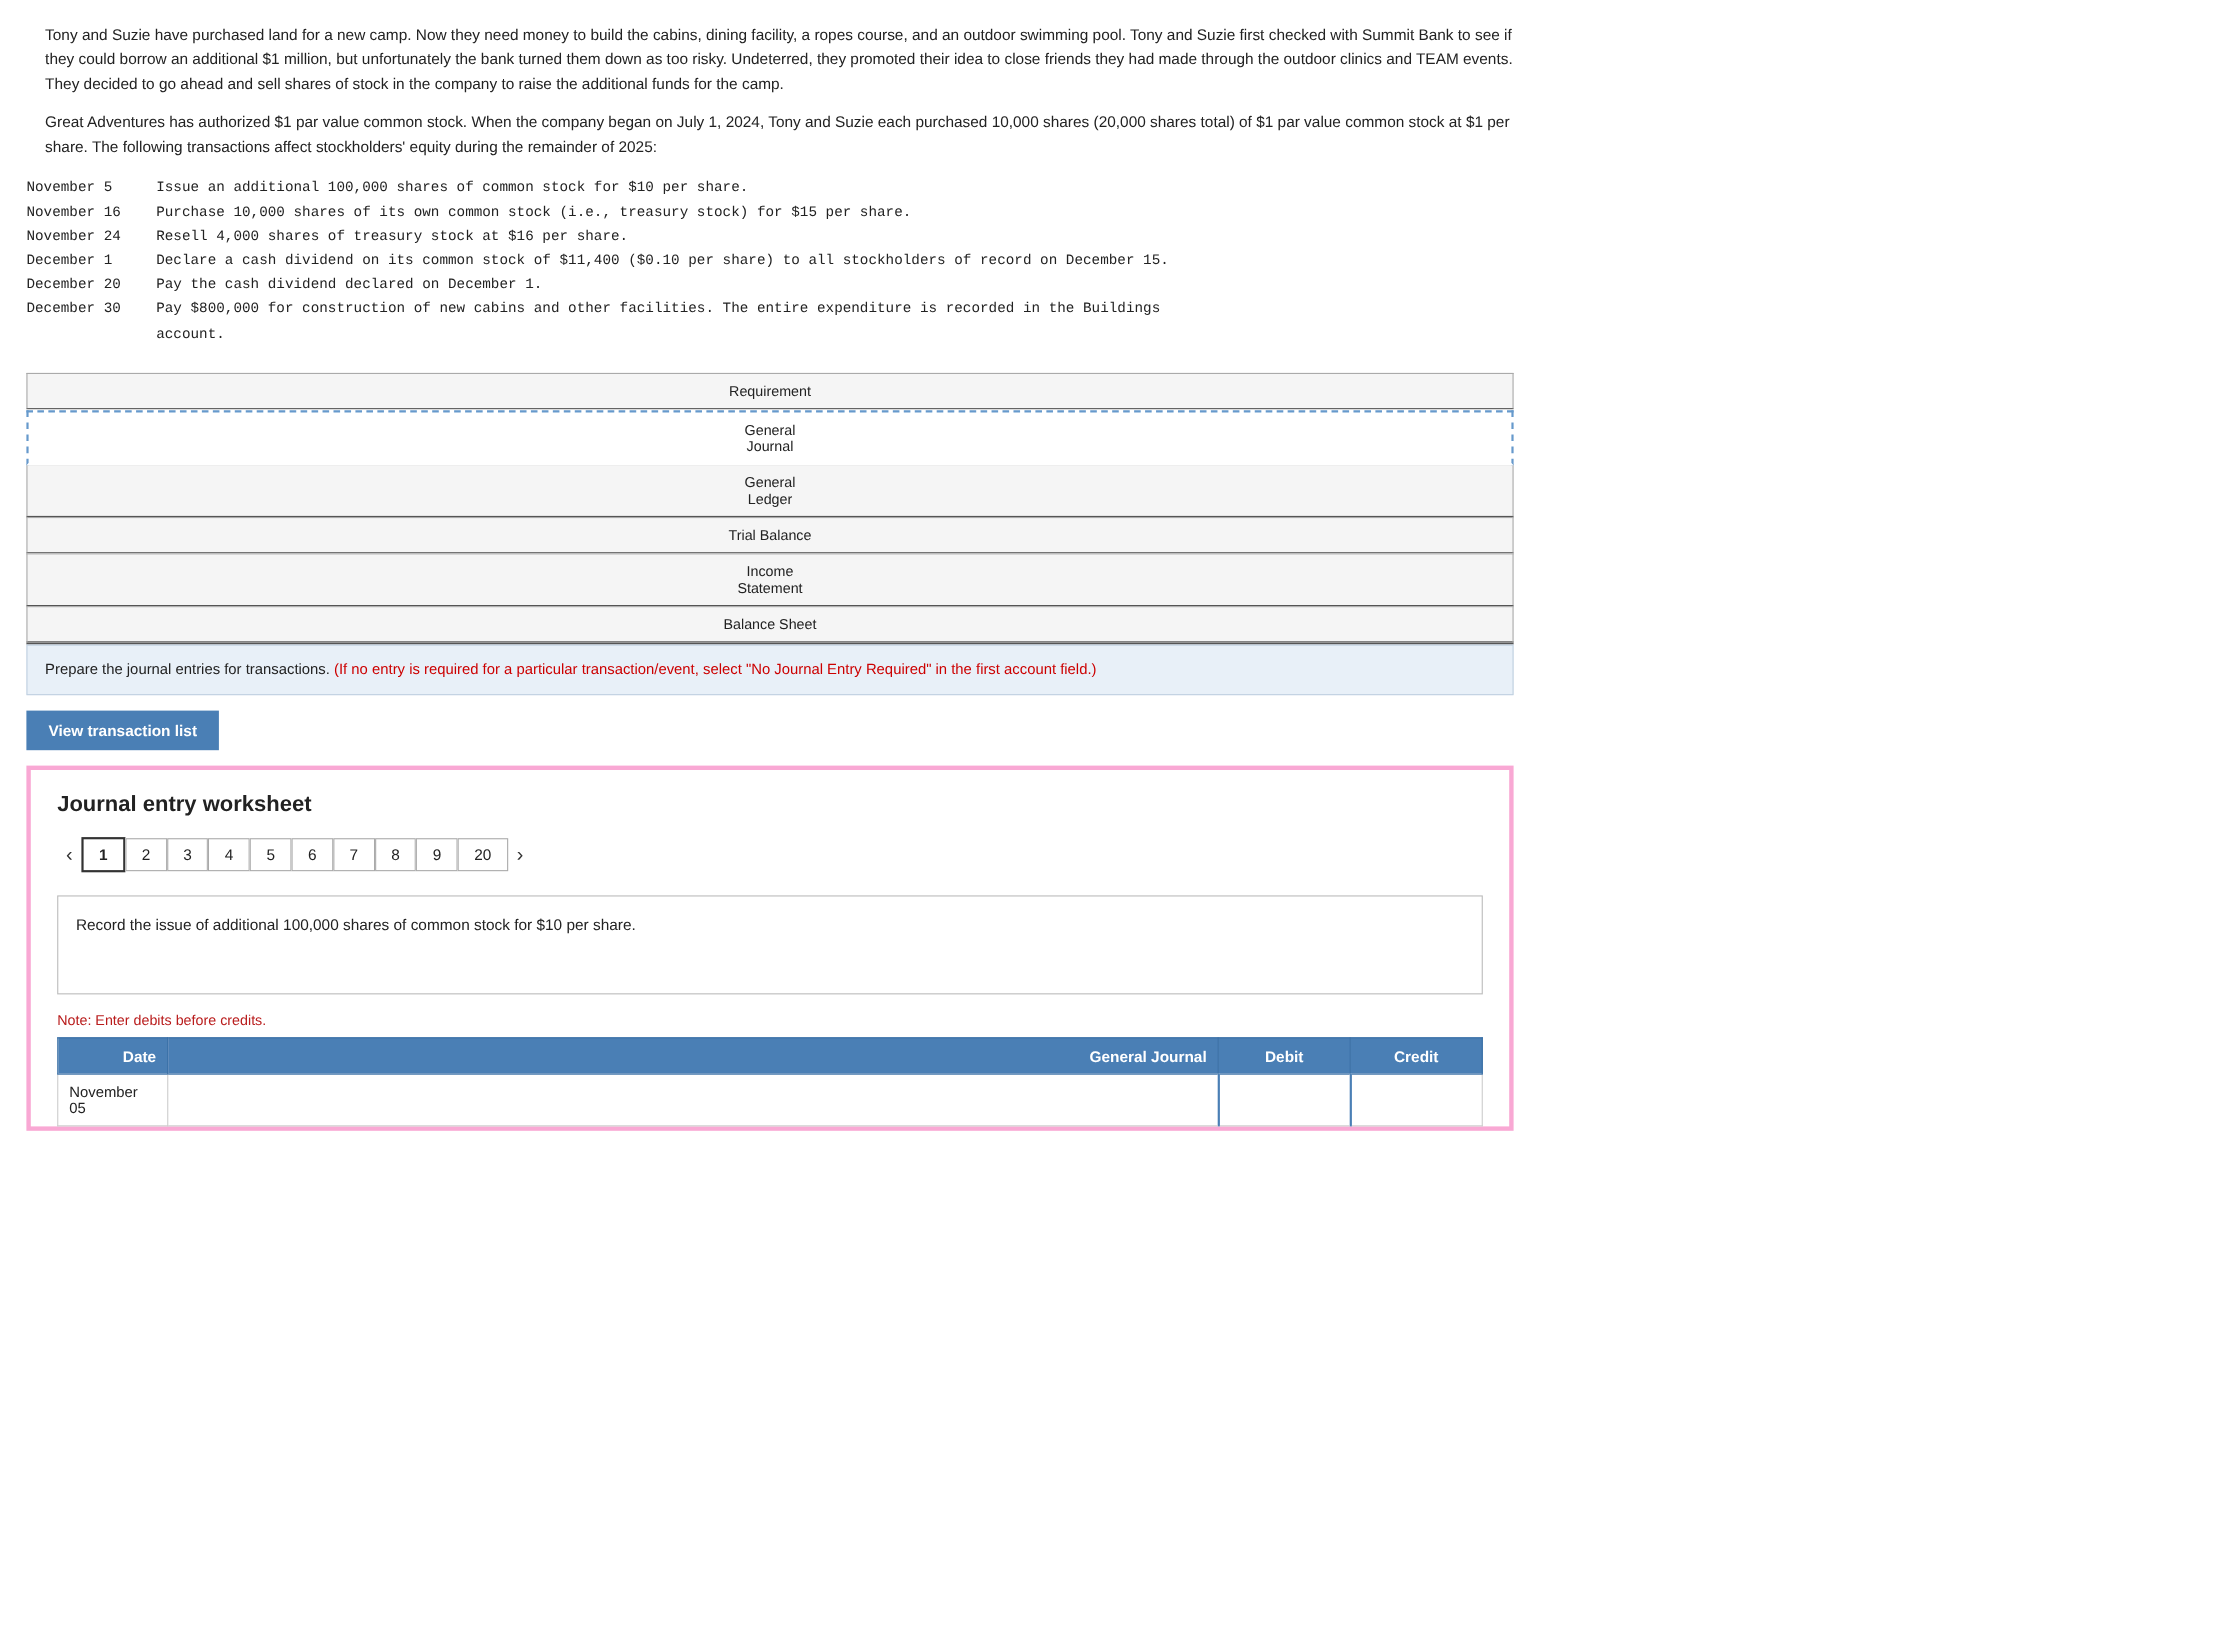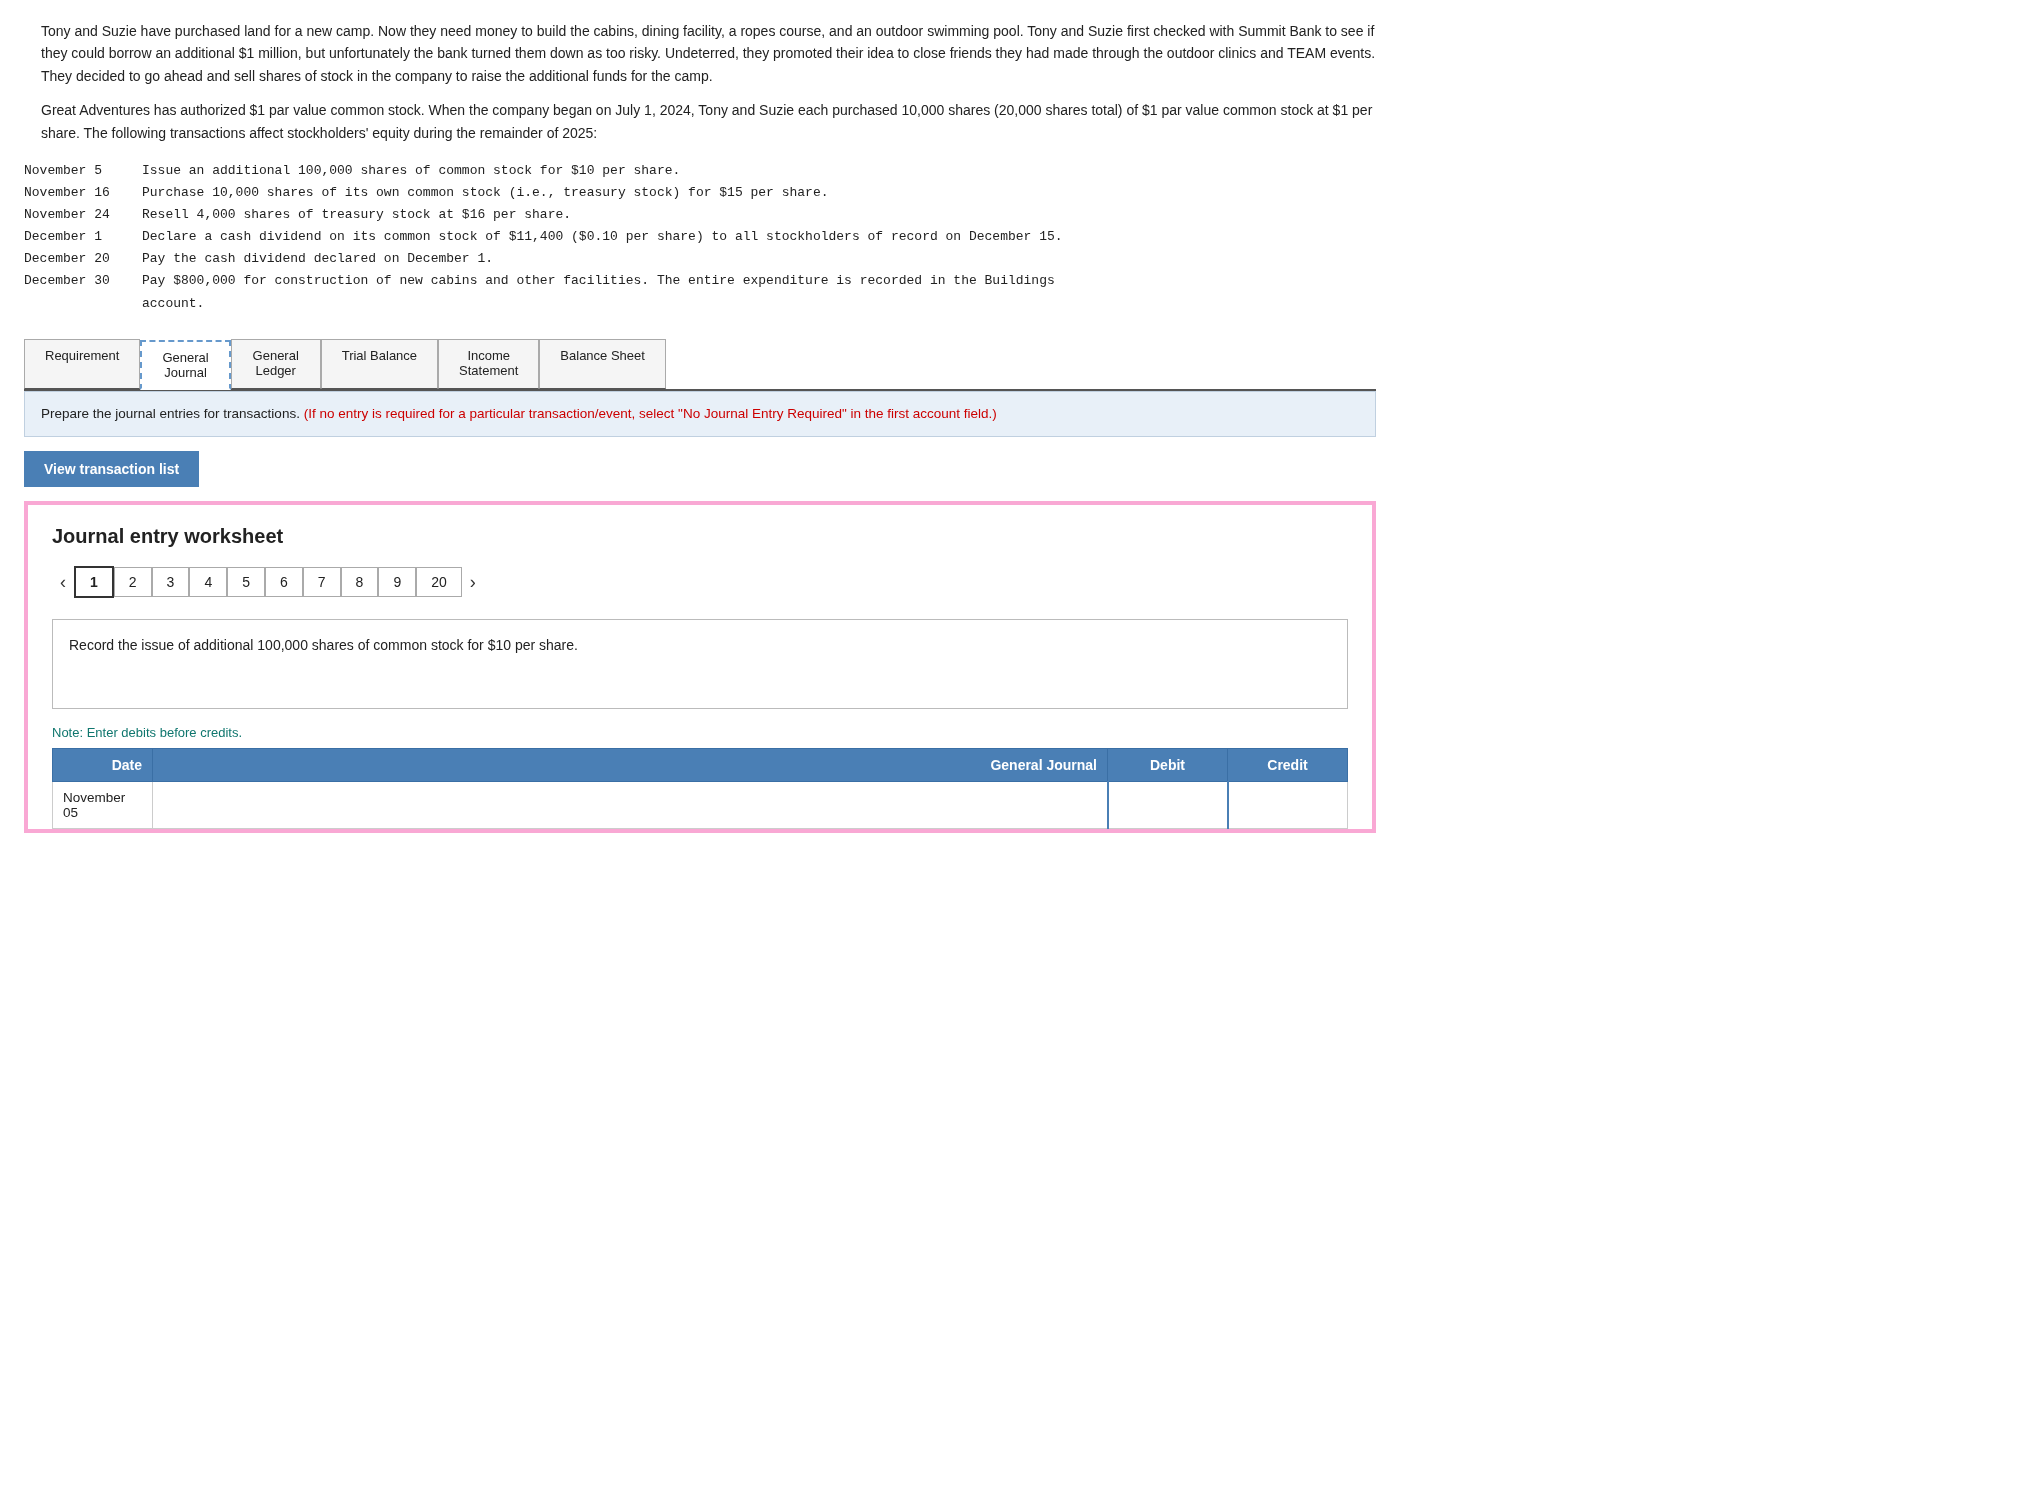--- a/index.html
+++ b/index.html
@@ -27,20 +27,21 @@
       display: flex;
       gap: 8px;
     }
     .transaction-date { min-width: 110px; }
 
     
     .tabs-container {
       display: flex;
       border-bottom: 2px solid #555;
       margin-bottom: 0;
+      flex-direction: column;
     }
     .tab {
       padding: 8px 20px;
       border: 1px solid #aaa;
       border-bottom: none;
       cursor: pointer;
       background: #f5f5f5;
       font-size: 13px;
       text-align: center;
       min-width: 90px;
@@ -130,21 +131,21 @@
       border: 1px solid #bbb;
       padding: 14px 16px;
       margin-bottom: 16px;
       font-size: 14px;
       line-height: 1.6;
       min-height: 90px;
     }
 
     
     .note-text {
-      color: #0f766e;
+      color: #b91c1c;
       font-size: 13px;
       margin-bottom: 8px;
     }
 
     
     .journal-table {
       width: 100%;
       border-collapse: collapse;
       margin-bottom: 0;
     }

